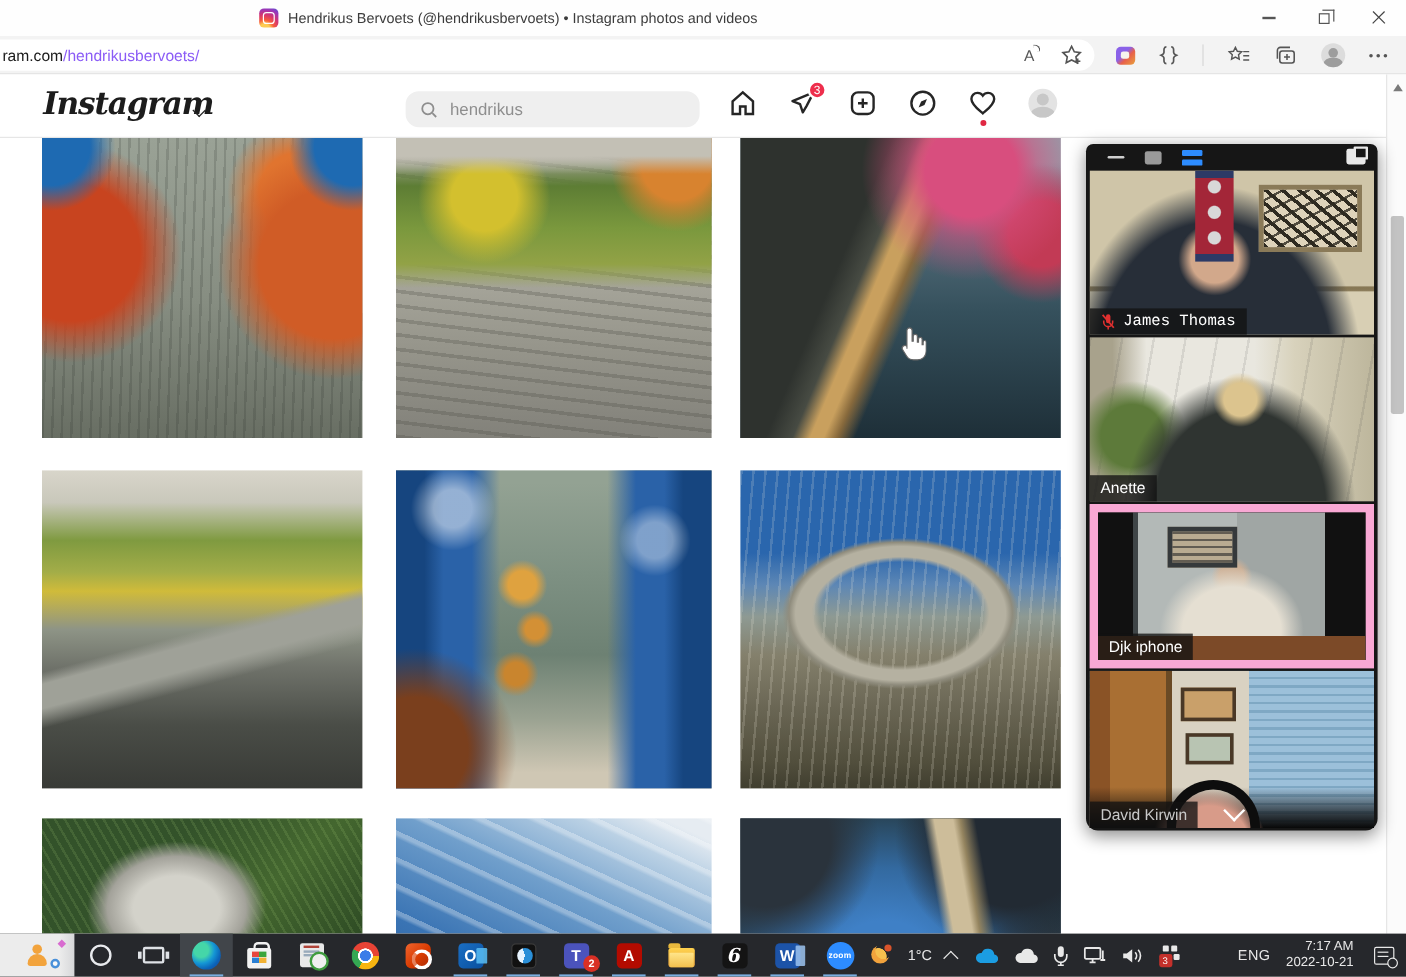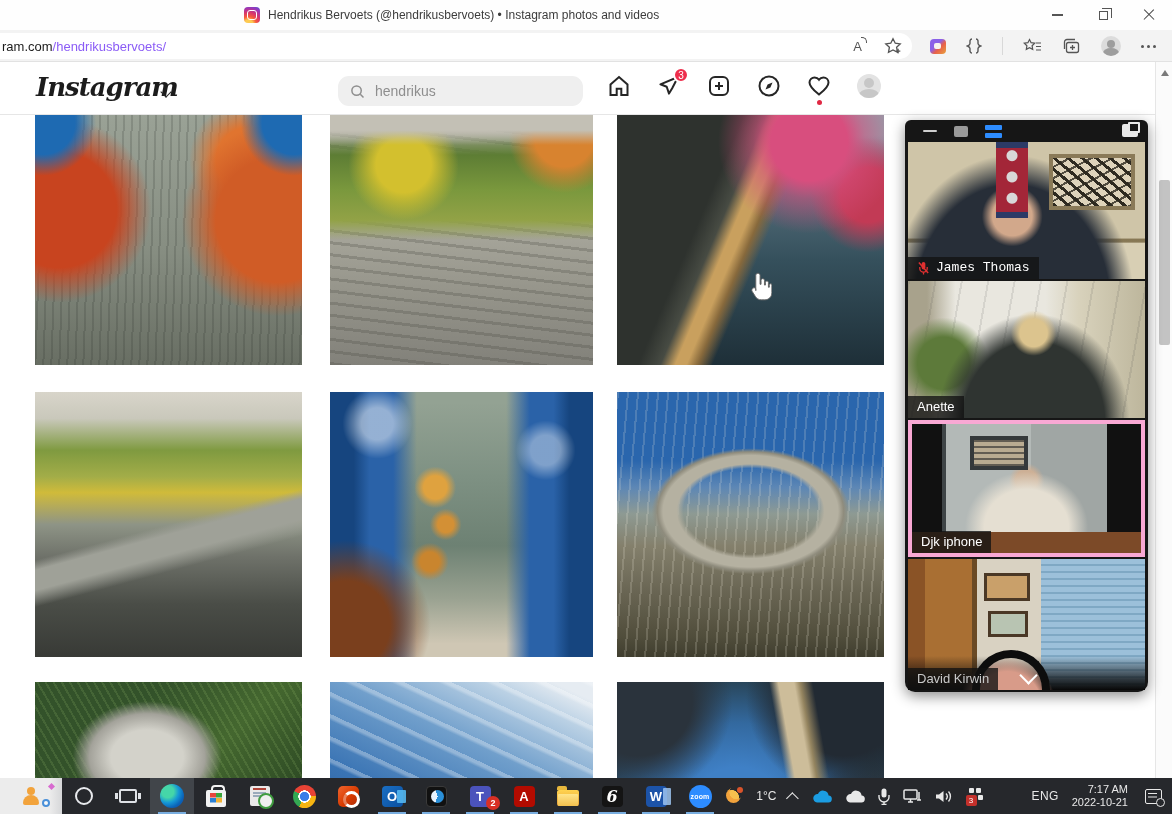--- a/index.html
+++ b/index.html
@@ -2,21 +2,21 @@
 <html><head>
 <meta charset="utf-8">
 <style>
   html,body{margin:0;padding:0;background:#000;}
   *{box-sizing:border-box;}
   .stage{position:relative;width:1172px;height:814px;overflow:hidden;background:#fff;
          font-family:"Liberation Sans","DejaVu Sans",sans-serif;color:#222;}
 
   
   .titlebar{position:absolute;left:0;top:0;width:1172px;height:30px;background:#fefefe;}
-  .title-center{position:absolute;left:244px;top:0;height:30px;display:flex;align-items:center;gap:8px;font-size:12px;color:#3c3c3c;}
+  .title-center{position:absolute;left:216px;top:0;height:30px;display:flex;align-items:center;gap:8px;font-size:12px;color:#3c3c3c;}
   .ig-fav{width:16px;height:16px;border-radius:4px;background:radial-gradient(circle at 28% 110%,#fdcb52 0 22%,#f75b3c 38%,#d6366e 58%,#9b36b7 80%,#5157d8 100%);position:relative;}
   .ig-fav::after{content:"";position:absolute;left:3px;top:3px;width:8px;height:8px;border:1.5px solid #fff;border-radius:3px;}
   .win-controls{position:absolute;right:0;top:0;height:30px;display:flex;}
   .win-btn{width:46px;height:30px;display:flex;align-items:center;justify-content:center;}
   .wc-min{width:11px;height:1.5px;background:#555;}
   .wc-rest{width:9px;height:9px;border:1.2px solid #555;position:relative;background:#fff;}
   .wc-rest::before{content:"";position:absolute;left:2px;top:-4px;width:9px;height:9px;border:1.2px solid #555;border-bottom:none;border-left:none;}
   .wc-close{position:relative;width:12px;height:12px;}
   .wc-close::before,.wc-close::after{content:"";position:absolute;left:-1px;top:5px;width:14px;height:1.4px;background:#444;}
   .wc-close::before{transform:rotate(45deg);} .wc-close::after{transform:rotate(-45deg);}
@@ -113,21 +113,21 @@
 
   
   .zpanel{position:absolute;left:905px;top:120px;width:243px;height:572px;background:#161616;border-radius:6px 6px 10px 10px;box-shadow:0 4px 14px rgba(0,0,0,.45);z-index:40;}
   .zhead{position:absolute;left:0;top:0;width:100%;height:22px;display:flex;align-items:center;gap:17px;padding-left:18px;}
   .zh-min{width:14px;height:2.5px;background:#cfcfcf;border-radius:1px;}
   .zh-sq{width:14px;height:11px;background:#9a9a9a;border-radius:2px;}
   .zh-gal{display:flex;flex-direction:column;gap:3px;} .zh-gal i{width:17px;height:5px;background:#2d8cff;border-radius:1px;}
   .zh-view{position:absolute;right:10px;top:4px;width:16px;height:13px;background:#e8e8e8;border-radius:2px;}
   .zh-view::after{content:"";position:absolute;right:-2px;top:-2px;width:8px;height:7px;background:#161616;border:2px solid #e8e8e8;border-radius:1px;}
   .tile{position:absolute;left:3px;width:237px;height:137px;overflow:hidden;background:#222;cursor:pointer;}
-  .t1{top:22px;font-family:Liberation Mono, monospace;} .t2{top:161px;} .t3{top:300px;border:4px solid #f9a8d4;} .t4{top:439px;height:131px;padding-left:22px;}
+  .t1{top:22px;font-family:Liberation Mono, monospace;} .t2{top:161px;} .t3{top:300px;border:7px solid #f9a8d4;} .t4{top:439px;height:131px;padding-left:22px;}
   .scene{position:absolute;inset:0;}
   .sc-james{background:
       radial-gradient(circle at 44% 54%,#d2a88b 0 13%,rgba(210,168,139,0) 20%),
       radial-gradient(ellipse at 44% 118%,#272e38 0 52%,rgba(39,46,56,0) 65%),
       linear-gradient(180deg,rgba(0,0,0,0) 70%,rgba(122,106,70,.85) 71% 73%,rgba(0,0,0,0) 74%),
       linear-gradient(180deg,#cfc5a8 0 72%,#d8cfb4 72% 100%);}
   .j-banner{position:absolute;left:88px;top:0;width:32px;height:76px;background:
       radial-gradient(circle at 50% 18%,#d8d8d8 0 5px,rgba(0,0,0,0) 6px),
       radial-gradient(circle at 50% 46%,#d8d8d8 0 5px,rgba(0,0,0,0) 6px),
       radial-gradient(circle at 50% 74%,#d8d8d8 0 5px,rgba(0,0,0,0) 6px),

